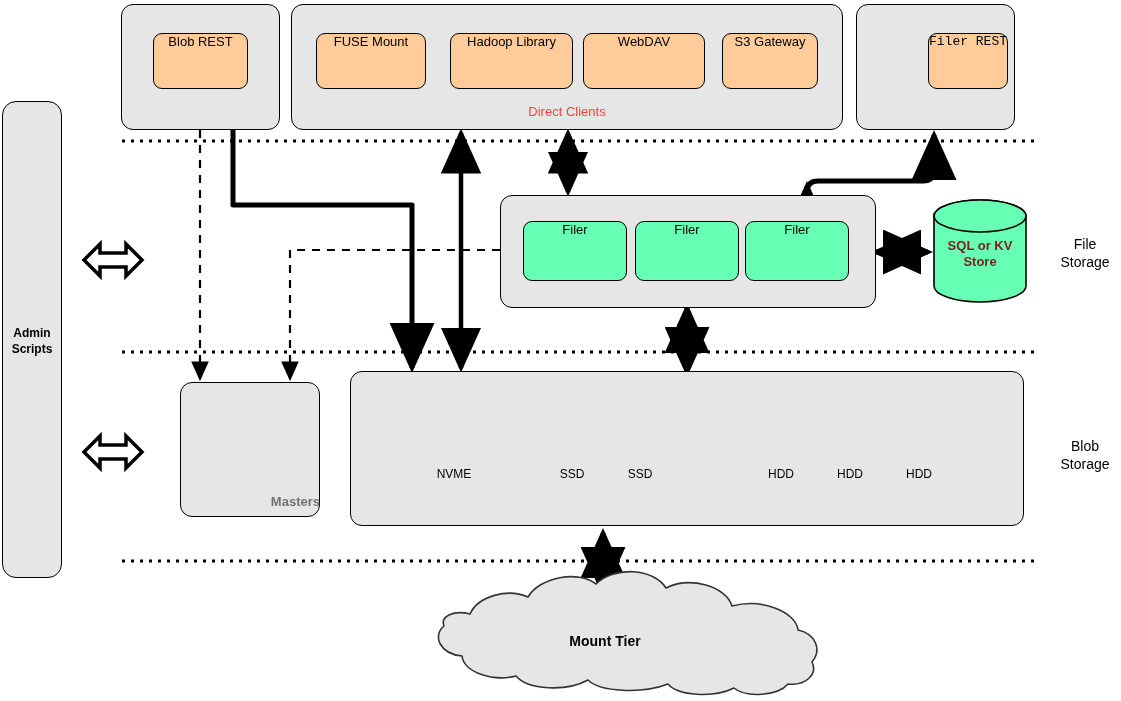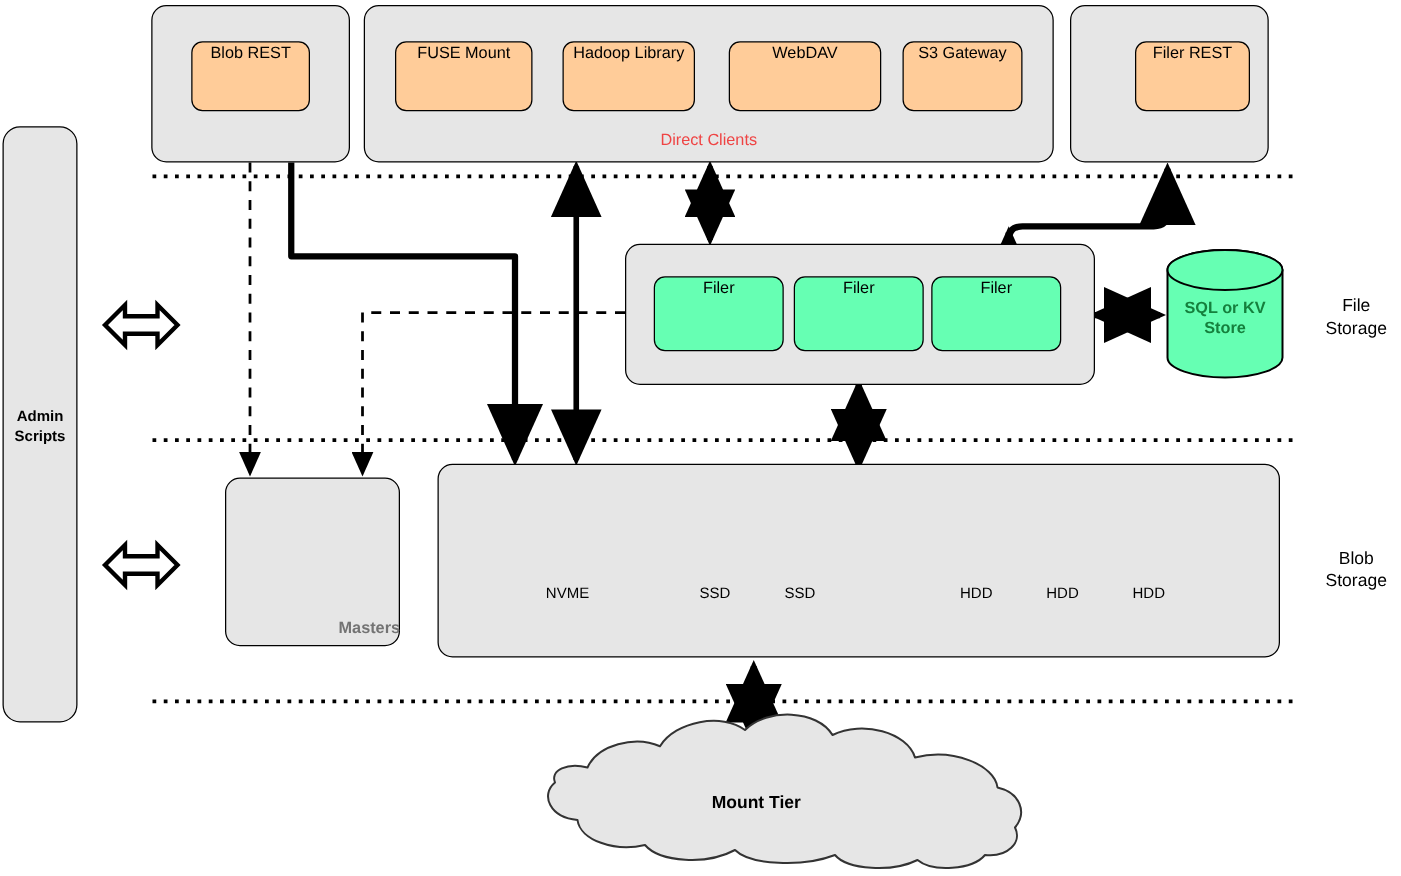--- a/index.html
+++ b/index.html
@@ -106,21 +106,21 @@
     color: #000000;
   }
   .sqlkv-caption {
     position: absolute;
     width: 100%;
     left: 0;
     text-align: center;
     font-weight: bold;
     font-size: 13px;
     line-height: 1.25;
-    color: #15803d;
+    color: #7f1d1d;
   }
 </style>
 </head>
 <body>
 
 <div id="canvas">
 
   <svg class="svg-layer" viewBox="0 0 1121 701" xmlns="http://www.w3.org/2000/svg">
     <defs>
       <marker id="arrowEnd" markerWidth="10" markerHeight="9" refX="9" refY="4.5" orient="auto" markerUnits="strokeWidth">
@@ -265,35 +265,35 @@
 
   <div class="node group-box" style="left:121px; top:4px; width:159px; height:126px;"></div>
   <div class="node client-box" style="left:153px; top:33px; width:95px; height:56px;">
     <span>Blob REST</span>
   </div>
 
   <div class="node group-box" style="left:291px; top:4px; width:552px; height:126px;"></div>
   <div class="node client-box" style="left:316px; top:33px; width:110px; height:56px;">
     <span>FUSE Mount</span>
   </div>
-  <div class="node client-box" style="left:450px; top:33px; width:106px; height:56px;">
+  <div class="node client-box" style="left:450px; top:33px; width:123px; height:56px;">
     <span>Hadoop Library</span>
   </div>
   <div class="node client-box" style="left:583px; top:33px; width:122px; height:56px;">
     <span>WebDAV</span>
   </div>
   <div class="node client-box" style="left:722px; top:33px; width:96px; height:56px;">
     <span>S3 Gateway</span>
   </div>
   <div class="plain-label" style="left:291px; top:104px; width:552px;">
     <span>Direct Clients</span>
   </div>
 
   <div class="node group-box" style="left:856px; top:4px; width:159px; height:126px;"></div>
-  <div class="node client-box" style="left:908px; top:33px; width:92px; height:56px;">
+  <div class="node client-box" style="left:928px; top:33px; width:80px; height:56px;font-family:Liberation Mono, monospace;">
     <span>Filer REST</span>
   </div>
 
   <div class="node group-box" style="left:500px; top:195px; width:376px; height:113px;"></div>
   <div class="node filer-box" style="left:523px; top:221px; width:104px; height:60px;">
     <span>Filer</span>
   </div>
   <div class="node filer-box" style="left:635px; top:221px; width:104px; height:60px;">
     <span>Filer</span>
   </div>

